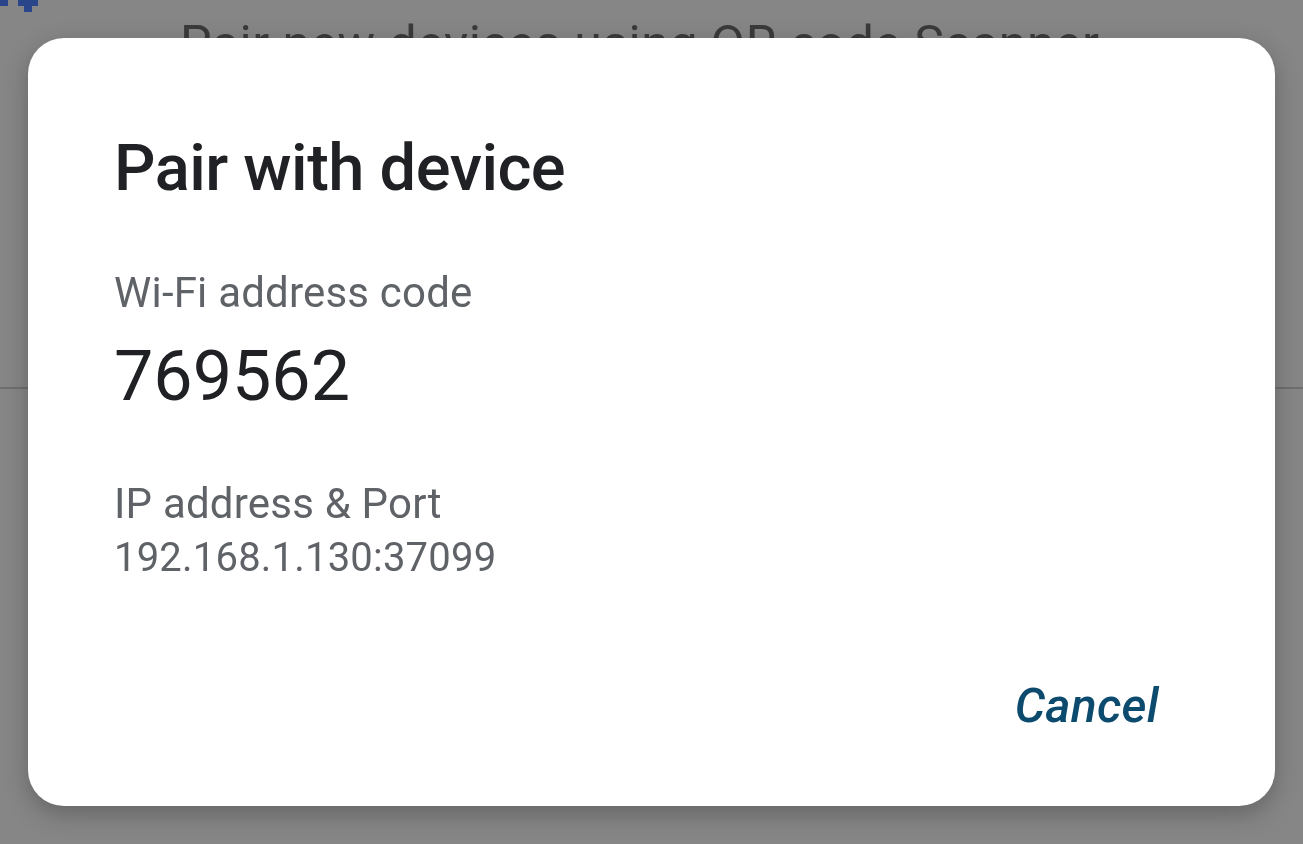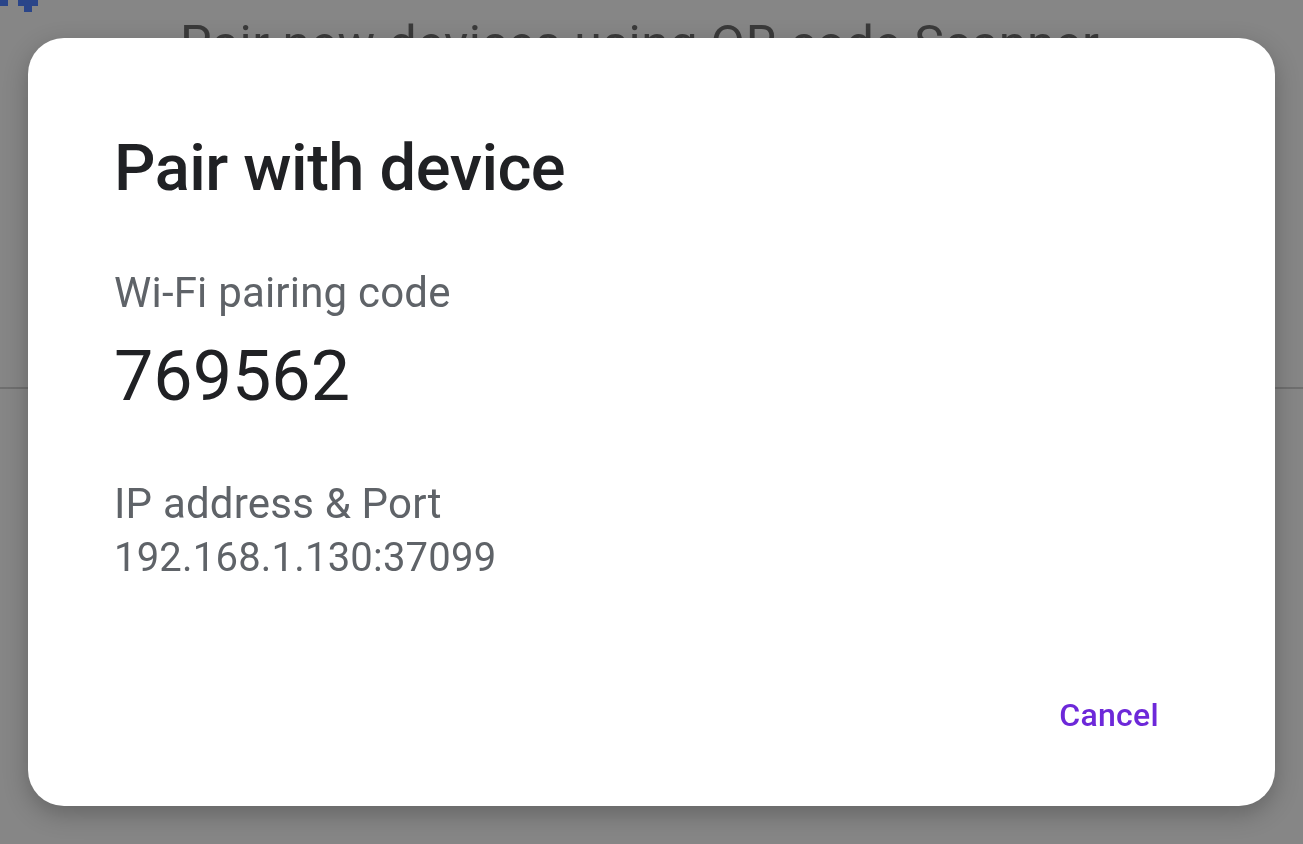--- a/index.html
+++ b/index.html
@@ -102,48 +102,49 @@
     }
     .dialog-actions {
       margin-top: auto;
       display: flex;
       justify-content: flex-end;
       padding-right: 10px;
     }
     .cancel-button {
       background: none;
       border: none;
-      color: #6d28d9;
-      font-size: 32px;
+      color: #0c4a6e;
+      font-size: 48px;
       font-weight: 500;
       font-family: inherit;
       cursor: pointer;
       padding: 12px 4px;
       letter-spacing: 0.3px;
+      font-style: italic;
     }
   </style>
 </head>
 <body>
 
 <div class="backdrop">
   <div class="bg-icon">
     <svg width="60" height="44" viewBox="0 0 60 44">
       <rect x="0" y="0" width="14" height="14" fill="#1a3a8a"></rect>
       <rect x="30" y="0" width="8" height="20" fill="#1a3a8a"></rect>
       <rect x="24" y="6" width="20" height="8" fill="#1a3a8a"></rect>
     </svg>
   </div>
   <div class="bg-header-text">Pair new devices using QR code Scanner</div>
   <div class="bg-divider"></div>
 </div>
 
 <div class="dialog">
   <h1 class="dialog-title">Pair with device</h1>
 
-  <div class="field-label">Wi-Fi pairing code</div>
+  <div class="field-label">Wi-Fi address code</div>
   <div class="code-value">769562</div>
 
   <div class="field-label">IP address &amp; Port</div>
   <div class="ip-value">192.168.1.130:37099</div>
 
   <div class="dialog-actions">
     <button class="cancel-button">Cancel</button>
   </div>
 </div>
 

